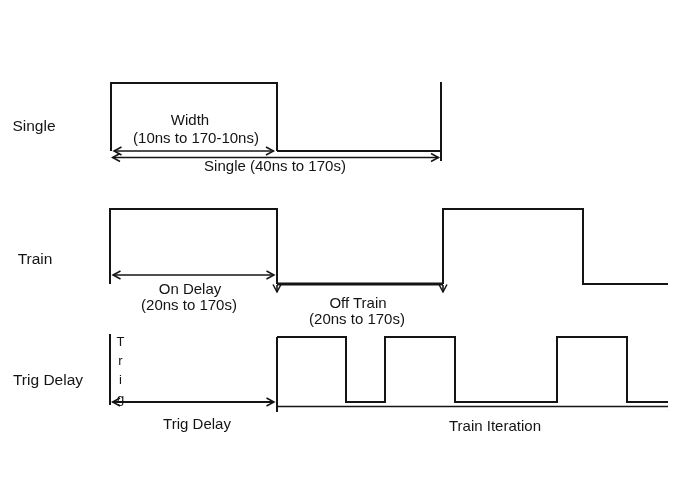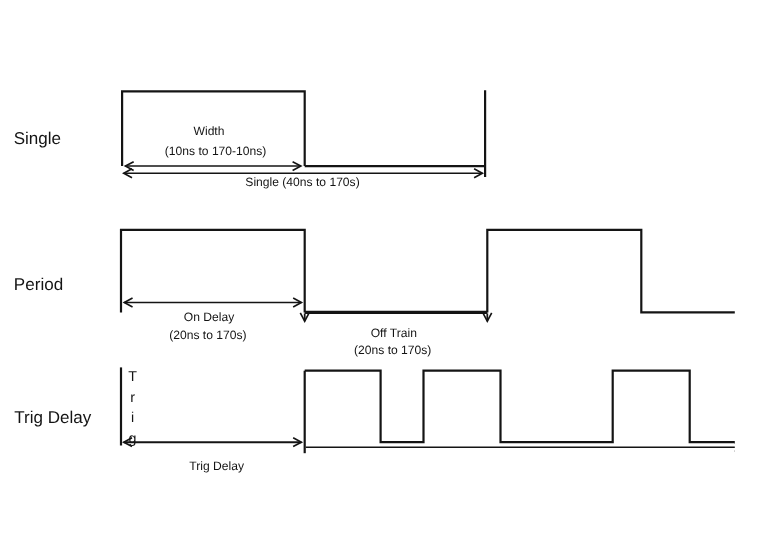--- a/index.html
+++ b/index.html
@@ -14,21 +14,21 @@
     overflow: hidden;
     margin-top: 16px;
   }
   .stage svg { position: absolute; left: 0; top: 0; }
   .wave { stroke: var(--ink); fill: none; }
   .lbl {
     position: absolute;
     transform: translate(-50%, -50%);
     white-space: nowrap;
     color: var(--ink);
-    font-size: 11px;
+    font-size: 15px;
     line-height: 1.1;
     text-align: center;
   }
   .rowlbl { font-size: 15.5px; }
   .vlabel {
     position: absolute;
     writing-mode: vertical-rl;
     text-orientation: upright;
     color: var(--ink);
     font-size: 13px;
@@ -70,28 +70,29 @@
       <path class="wave" stroke-width="2" d="M110,318 L110,389"></path>
       <line class="wave" stroke-width="1.8" x1="112.5" y1="386" x2="274" y2="386" marker-start="url(#arr)" marker-end="url(#arr)"></line>
       <path class="wave" stroke-width="2" d="M277,321 L277,396"></path>
       <path class="wave" stroke-width="2" d="M277,321 L346,321 L346,386 L385,386 L385,321 L455,321 L455,386 L557,386 L557,321 L627,321 L627,386 L680,386"></path>
       <line class="wave" stroke-width="1.4" x1="278" y1="390.5" x2="675.5" y2="390.5" marker-end="url(#arr)"></line>
       <path class="wave" stroke-width="2" d="M680,318 L680,396"></path>
     </g>
   </svg>
 
   <div class="lbl rowlbl" style="left:34px; top:110px;">Single</div>
-  <div class="lbl rowlbl" style="left:35px; top:243px;">Period</div>
+  <div class="lbl rowlbl" style="left:35px; top:243px;">Train</div>
   <div class="lbl rowlbl" style="left:48px; top:364px;">Trig Delay</div>
 
   <div class="lbl" style="left:190px; top:104px;">Width</div>
   <div class="lbl" style="left:196px; top:122px;">(10ns to 170-10ns)</div>
   <div class="lbl" style="left:275px; top:150px;">Single (40ns to 170s)</div>
 
   <div class="lbl" style="left:190px; top:273px;">On Delay</div>
   <div class="lbl" style="left:189px; top:289px;">(20ns to 170s)</div>
   <div class="lbl" style="left:358px; top:287px;">Off Train</div>
   <div class="lbl" style="left:357px; top:303px;">(20ns to 170s)</div>
 
   <div class="vlabel" style="left:114px; top:318px;">Trig</div>
   <div class="lbl" style="left:197px; top:408px;">Trig Delay</div>
+  <div class="lbl" style="left:495px; top:410px;">Train Iteration</div>
 
 </div>
 
 </body></html>

